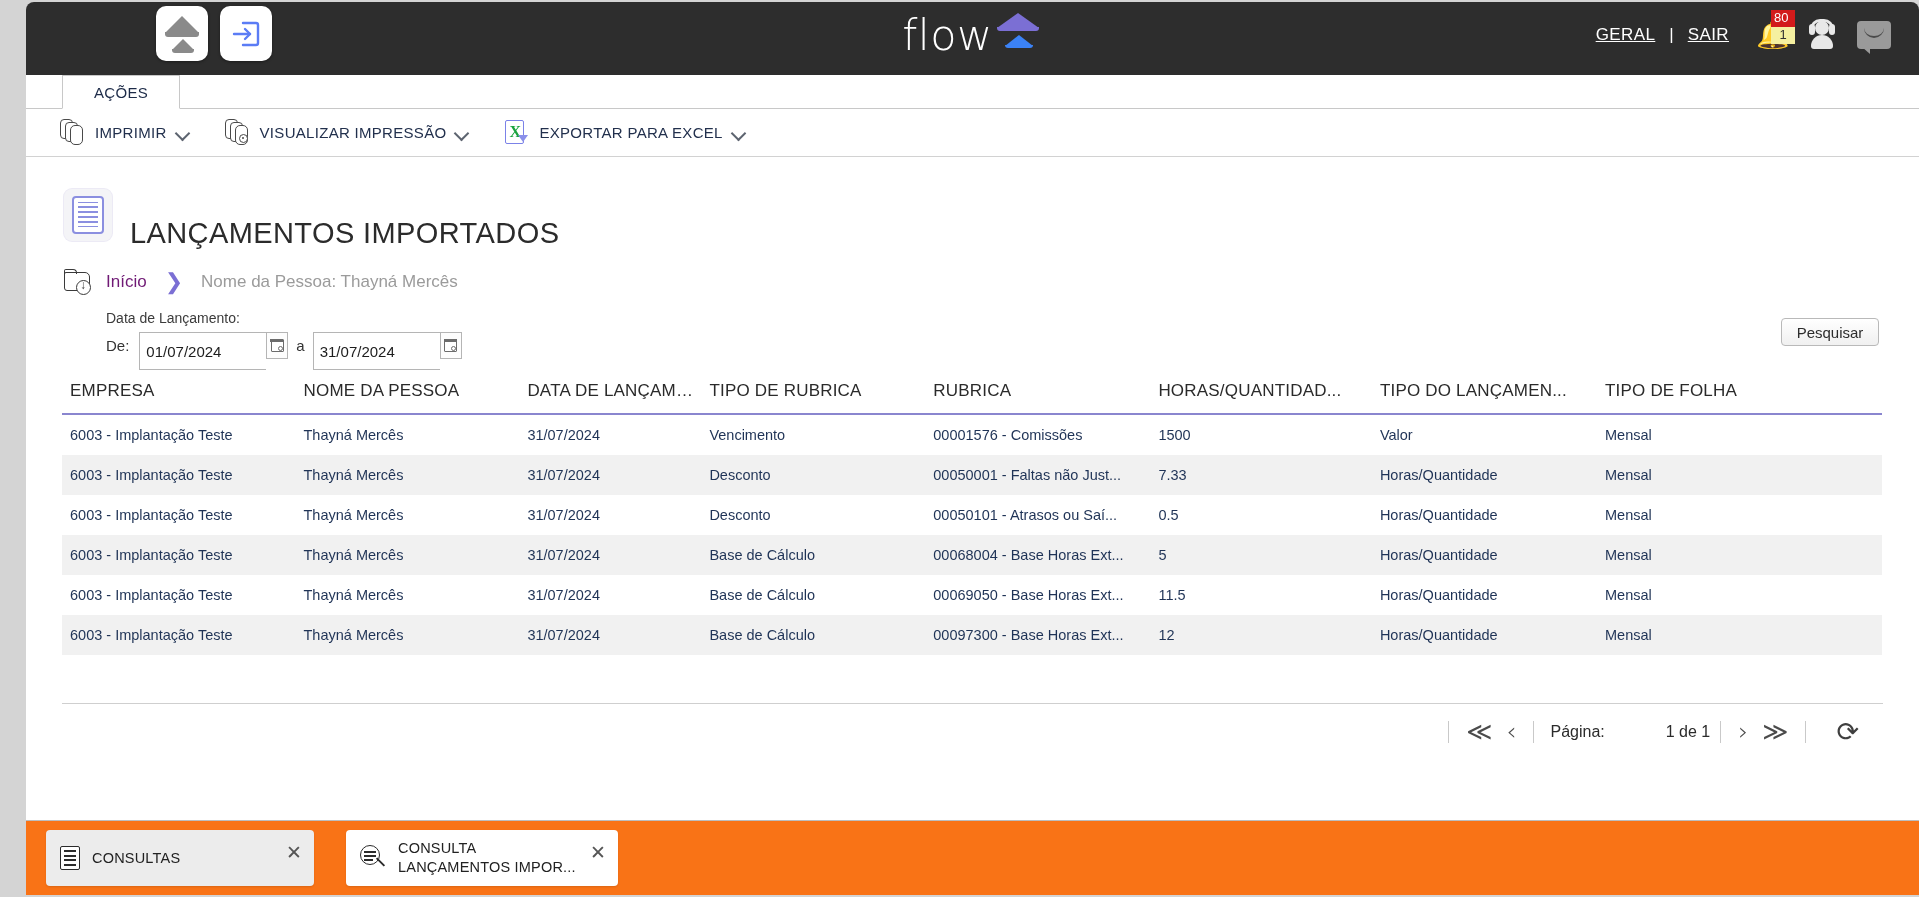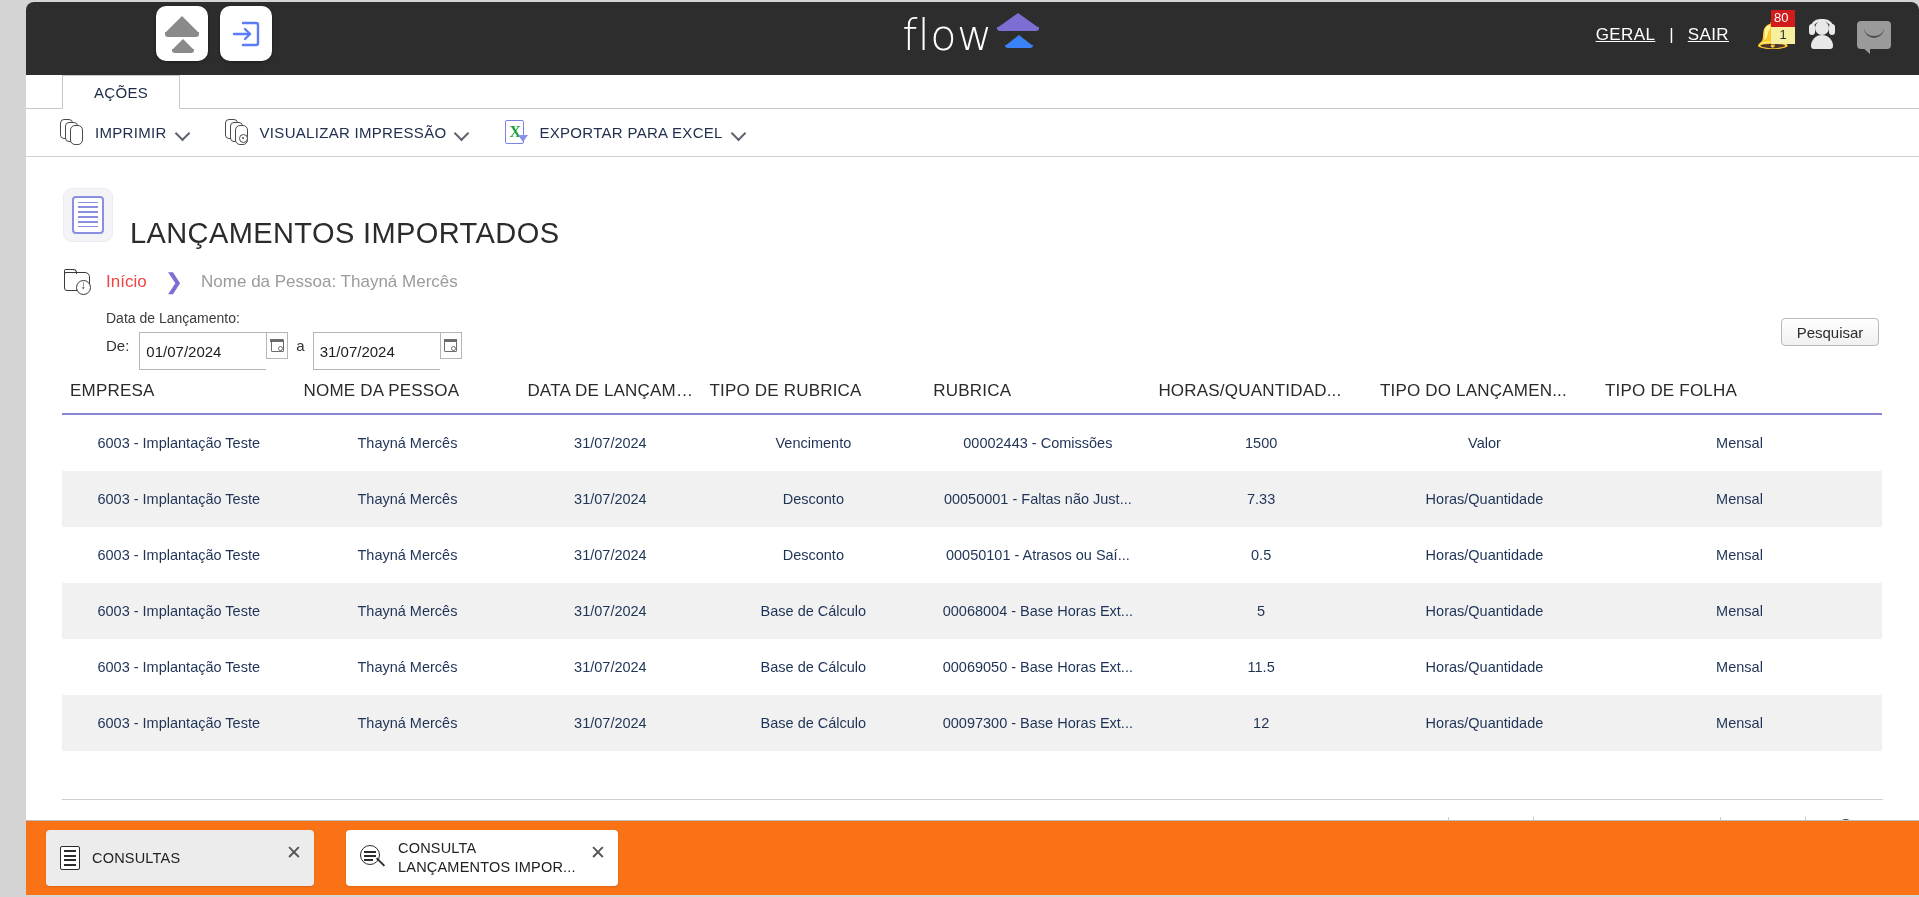--- a/index.html
+++ b/index.html
@@ -159,21 +159,21 @@
   .title-icon .doc i { display:block; height: 2px; background:#8b8fe0; }
   .page-title { font-size: 29px; color: #2b2b2b; font-weight: 400; letter-spacing: .4px; margin-top: 38px; }
 
   
   .crumbs { display:flex; align-items:center; gap: 0; padding: 18px 0 0 38px; }
   .ic-folder { position:relative; width:32px; height:28px; margin-right:10px; }
   .ic-folder .f { position:absolute; left:0; top:4px; width:26px; height:19px; border:1.8px solid #3a3a3a; border-radius:2px 5px 3px 3px; }
   .ic-folder .tab { position:absolute; left:0; top:1px; width:13px; height:5px; border:1.8px solid #3a3a3a; border-bottom:none; border-radius:2px 4px 0 0; }
   .ic-folder .c { position:absolute; left:12px; top:12px; width:15px; height:15px; border:1.8px solid #3a3a3a; border-radius:50%; background:#fff; }
   .ic-folder .c:after { content:'↓'; position:absolute; left:3px; top:-3px; font-size:12px; color:#3a3a3a; }
-  .crumb-home { font-size: 17px; color: #ef4444; cursor: pointer; }
+  .crumb-home { font-size: 17px; color: #701a75; cursor: pointer; }
   .crumb-arrow { color: #7b6fd4; font-size: 22px; margin: 0 18px; font-weight: 300; }
   .crumb-cur { font-size: 17px; color: #9b9b9b; }
 
   
   .filter { padding: 14px 0 0 80px; position: relative; }
   .filter-label { font-size: 14px; color: #3b3b3b; margin-bottom: 6px; }
   .filter-row { display: flex; align-items: center; gap: 0; }
   .de-label { font-size: 15px; color: #333; margin-right: 10px; }
   .a-label { font-size: 15px; color: #333; margin: 0 8px; }
   .date-field { display:flex; align-items:stretch; height: 27px; }
@@ -200,22 +200,22 @@
   
   .grid { margin: 22px 36px 0 36px; }
   table { border-collapse: collapse; width: 1820px; table-layout: fixed; }
   thead th {
     text-align: left; font-weight: 400; font-size: 17px; color: #2a2a2a;
     padding: 0 0 12px 8px; letter-spacing: .2px;
     border-bottom: 2px solid #8a86cf;
     white-space: nowrap; overflow: hidden; text-overflow: ellipsis;
   }
   tbody td {
-    font-size: 14.5px; color: #1f3356; padding: 20px 8px; white-space: nowrap;
-    overflow: hidden; text-overflow: ellipsis; text-align: center;
+    font-size: 14.5px; color: #1f3356; padding: 12px 8px; white-space: nowrap;
+    overflow: hidden; text-overflow: ellipsis;
   }
   tbody tr:nth-child(even) { background: #f1f1f1; }
   tbody tr:nth-child(odd) { background: #ffffff; }
 
   .col1 { width: 195px; } .col2 { width: 187px; } .col3 { width: 152px; }
   .col4 { width: 187px; } .col5 { width: 188px; } .col6 { width: 185px; }
   .col7 { width: 188px; } .col8 { width: 238px; }
 
   
   .pager-wrap { margin: 0 36px; border-top: 1px solid #cfcfcf; margin-top: 48px; }
@@ -426,21 +426,21 @@
           <th>TIPO DO LANÇAMEN...</th>
           <th>TIPO DE FOLHA</th>
         </tr>
       </thead>
       <tbody>
         <tr>
           <td>6003 - Implantação Teste</td>
           <td>Thayná Mercês</td>
           <td>31/07/2024</td>
           <td>Vencimento</td>
-          <td>00002443 - Comissões</td>
+          <td>00001576 - Comissões</td>
           <td>1500</td>
           <td>Valor</td>
           <td>Mensal</td>
         </tr>
         <tr>
           <td>6003 - Implantação Teste</td>
           <td>Thayná Mercês</td>
           <td>31/07/2024</td>
           <td>Desconto</td>
           <td>00050001 - Faltas não Just...</td>

